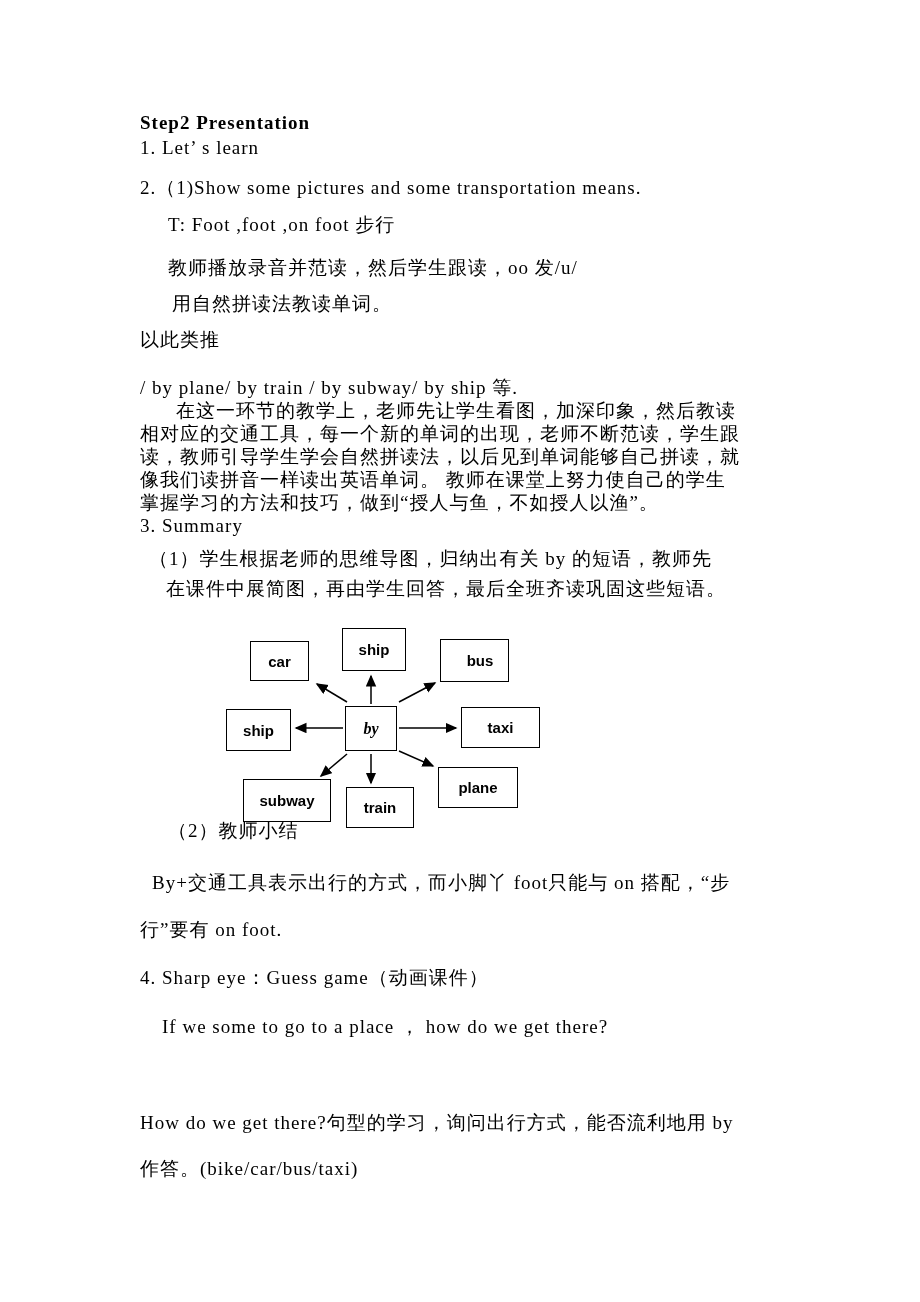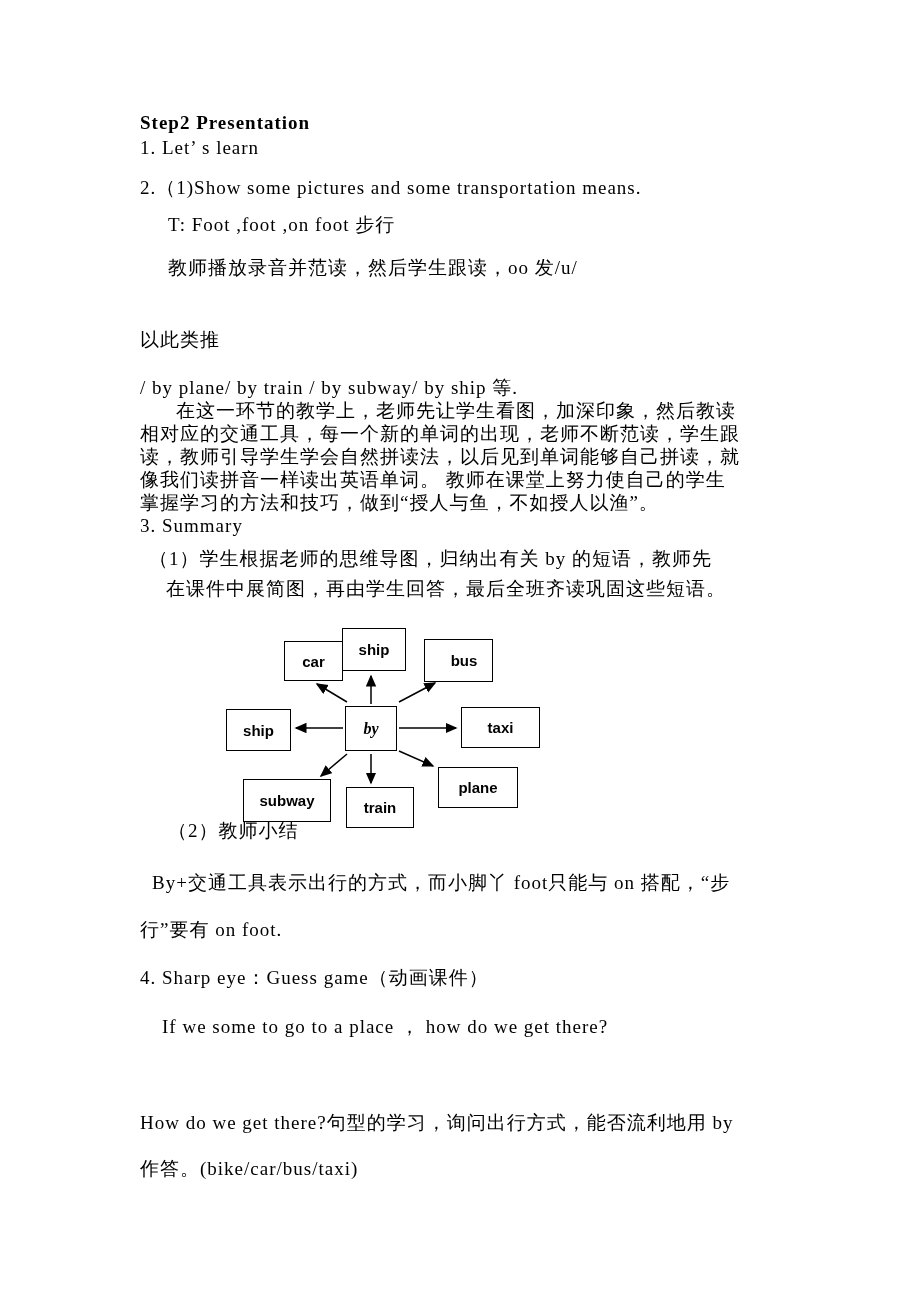--- a/index.html
+++ b/index.html
@@ -50,20 +50,21 @@
 </head>
 <body>
 
 <div class="page">
 
   <div class="line bold" style="left:140px; top:110px;">Step2 Presentation</div>
   <div class="line" style="left:140px; top:135px;">1. Let’ s learn</div>
   <div class="line" style="left:140px; top:175px;">2.（1)Show some pictures and some transportation means.</div>
   <div class="line" style="left:168px; top:212px;">T: Foot ,foot ,on foot 步行</div>
   <div class="line" style="left:168px; top:255px;">教师播放录音并范读，然后学生跟读，oo 发/u/</div>
+  <div class="line" style="left:172px; top:291px;">用自然拼读法教读单词。</div>
   <div class="line" style="left:140px; top:327px;">以此类推</div>
   <div class="line" style="left:140px; top:375px;">/ by plane/ by train / by subway/ by ship 等.</div>
   <div class="line" style="left:176px; top:398px;">在这一环节的教学上，老师先让学生看图，加深印象，然后教读</div>
   <div class="line" style="left:140px; top:421px;">相对应的交通工具，每一个新的单词的出现，老师不断范读，学生跟</div>
   <div class="line" style="left:140px; top:444px;">读，教师引导学生学会自然拼读法，以后见到单词能够自己拼读，就</div>
   <div class="line" style="left:140px; top:467px;">像我们读拼音一样读出英语单词。 教师在课堂上努力使自己的学生</div>
   <div class="line" style="left:140px; top:490px;">掌握学习的方法和技巧，做到“授人与鱼，不如授人以渔”。</div>
   <div class="line" style="left:140px; top:513px;">3. Summary</div>
   <div class="line" style="left:149px; top:546px;">（1）学生根据老师的思维导图，归纳出有关 by 的短语，教师先</div>
   <div class="line" style="left:166px; top:576px;">在课件中展简图，再由学生回答，最后全班齐读巩固这些短语。</div>
@@ -78,23 +79,23 @@
       <line x1="151" y1="86" x2="151" y2="58" stroke="#000" stroke-width="1.5" marker-end="url(#ah)"></line>
       <line x1="127" y1="84" x2="97" y2="66" stroke="#000" stroke-width="1.5" marker-end="url(#ah)"></line>
       <line x1="179" y1="84" x2="215" y2="65" stroke="#000" stroke-width="1.5" marker-end="url(#ah)"></line>
       <line x1="123" y1="110" x2="76" y2="110" stroke="#000" stroke-width="1.5" marker-end="url(#ah)"></line>
       <line x1="179" y1="110" x2="236" y2="110" stroke="#000" stroke-width="1.5" marker-end="url(#ah)"></line>
       <line x1="127" y1="136" x2="101" y2="158" stroke="#000" stroke-width="1.5" marker-end="url(#ah)"></line>
       <line x1="151" y1="136" x2="151" y2="165" stroke="#000" stroke-width="1.5" marker-end="url(#ah)"></line>
       <line x1="179" y1="133" x2="213" y2="148" stroke="#000" stroke-width="1.5" marker-end="url(#ah)"></line>
     </svg>
 
-    <div class="node" style="left:30px; top:23px; width:59px; height:40px;margin-left:34px;">car</div>
+    <div class="node" style="left:30px; top:23px; width:59px; height:40px;">car</div>
     <div class="node" style="left:122px; top:10px; width:64px; height:43px;">ship</div>
-    <div class="node" style="left:204px; top:21px; width:69px; height:43px;padding-left:11px;">bus</div>
+    <div class="node" style="left:220px; top:21px; width:69px; height:43px;padding-left:11px;">bus</div>
     <div class="node" style="left:6px; top:91px; width:65px; height:42px;">ship</div>
     <div class="node center" style="left:125px; top:88px; width:52px; height:45px;">by</div>
     <div class="node" style="left:241px; top:89px; width:79px; height:41px;">taxi</div>
     <div class="node" style="left:23px; top:161px; width:88px; height:43px;">subway</div>
     <div class="node" style="left:126px; top:169px; width:68px; height:41px;">train</div>
     <div class="node" style="left:218px; top:149px; width:80px; height:41px;">plane</div>
   </div>
 
   <div class="line" style="left:168px; top:818px;">（2）教师小结</div>
   <div class="line" style="left:152px; top:870px;">By+交通工具表示出行的方式，而小脚丫 foot只能与 on 搭配，“步</div>

